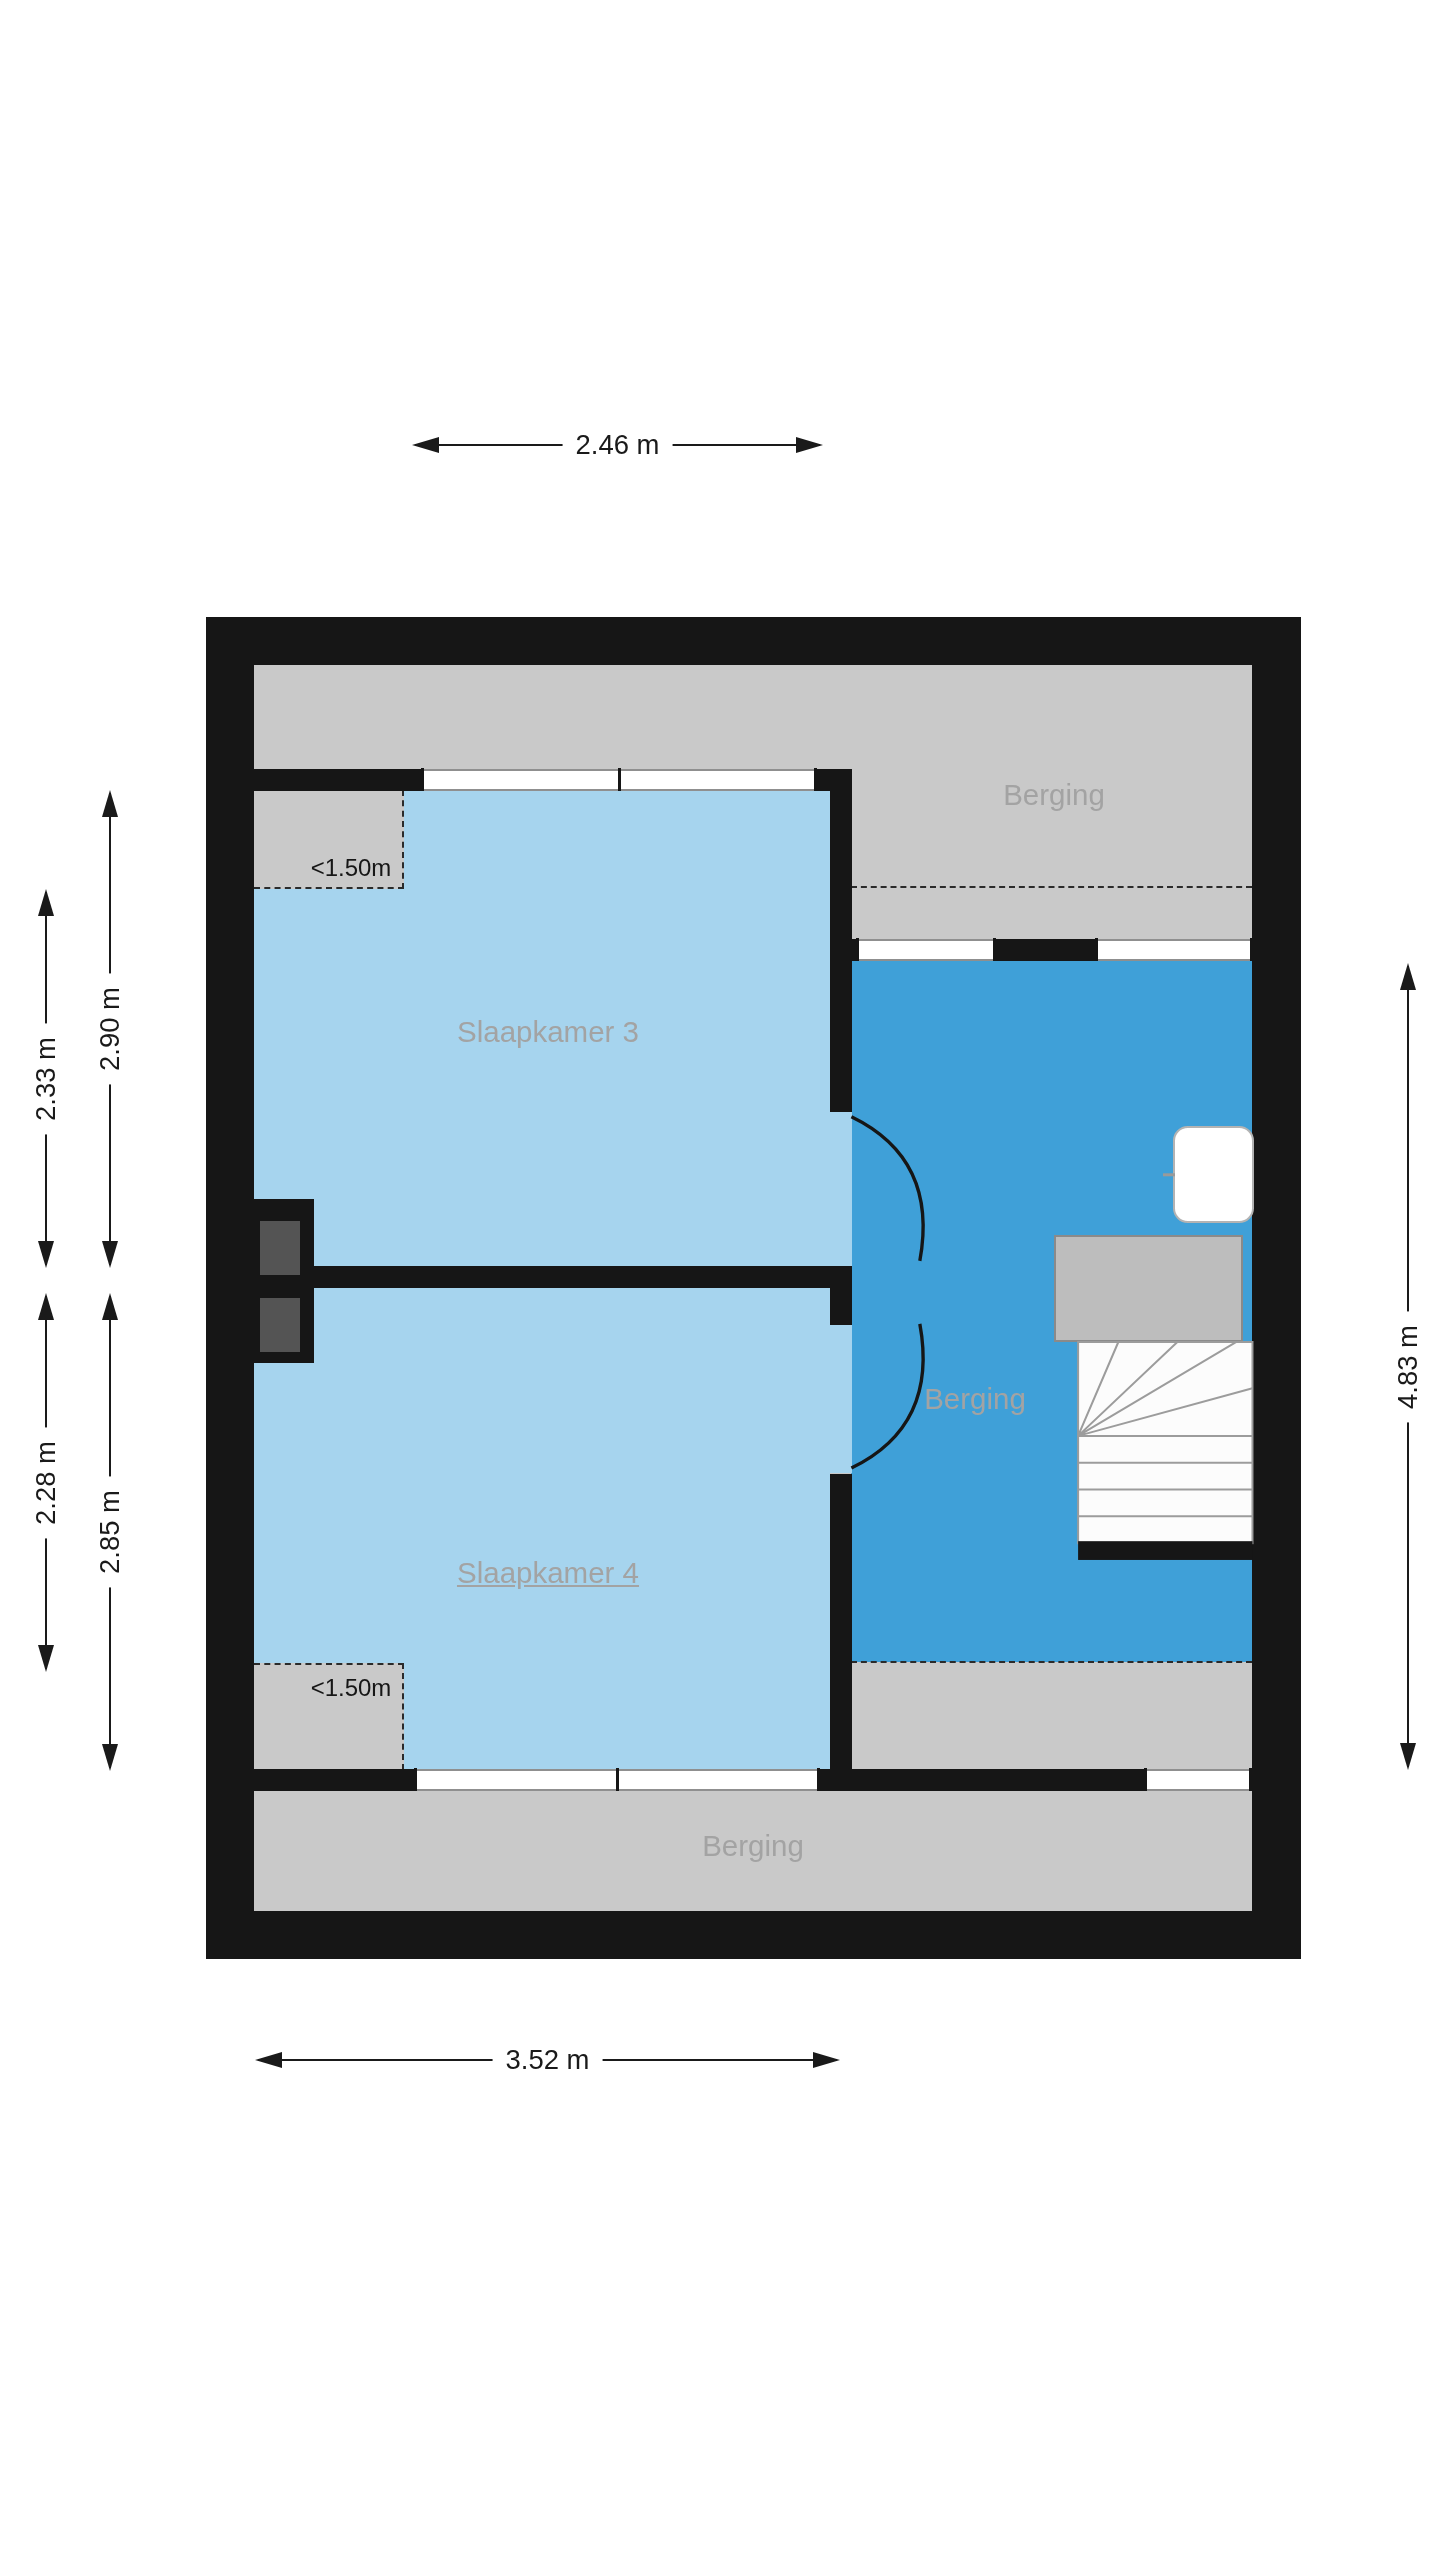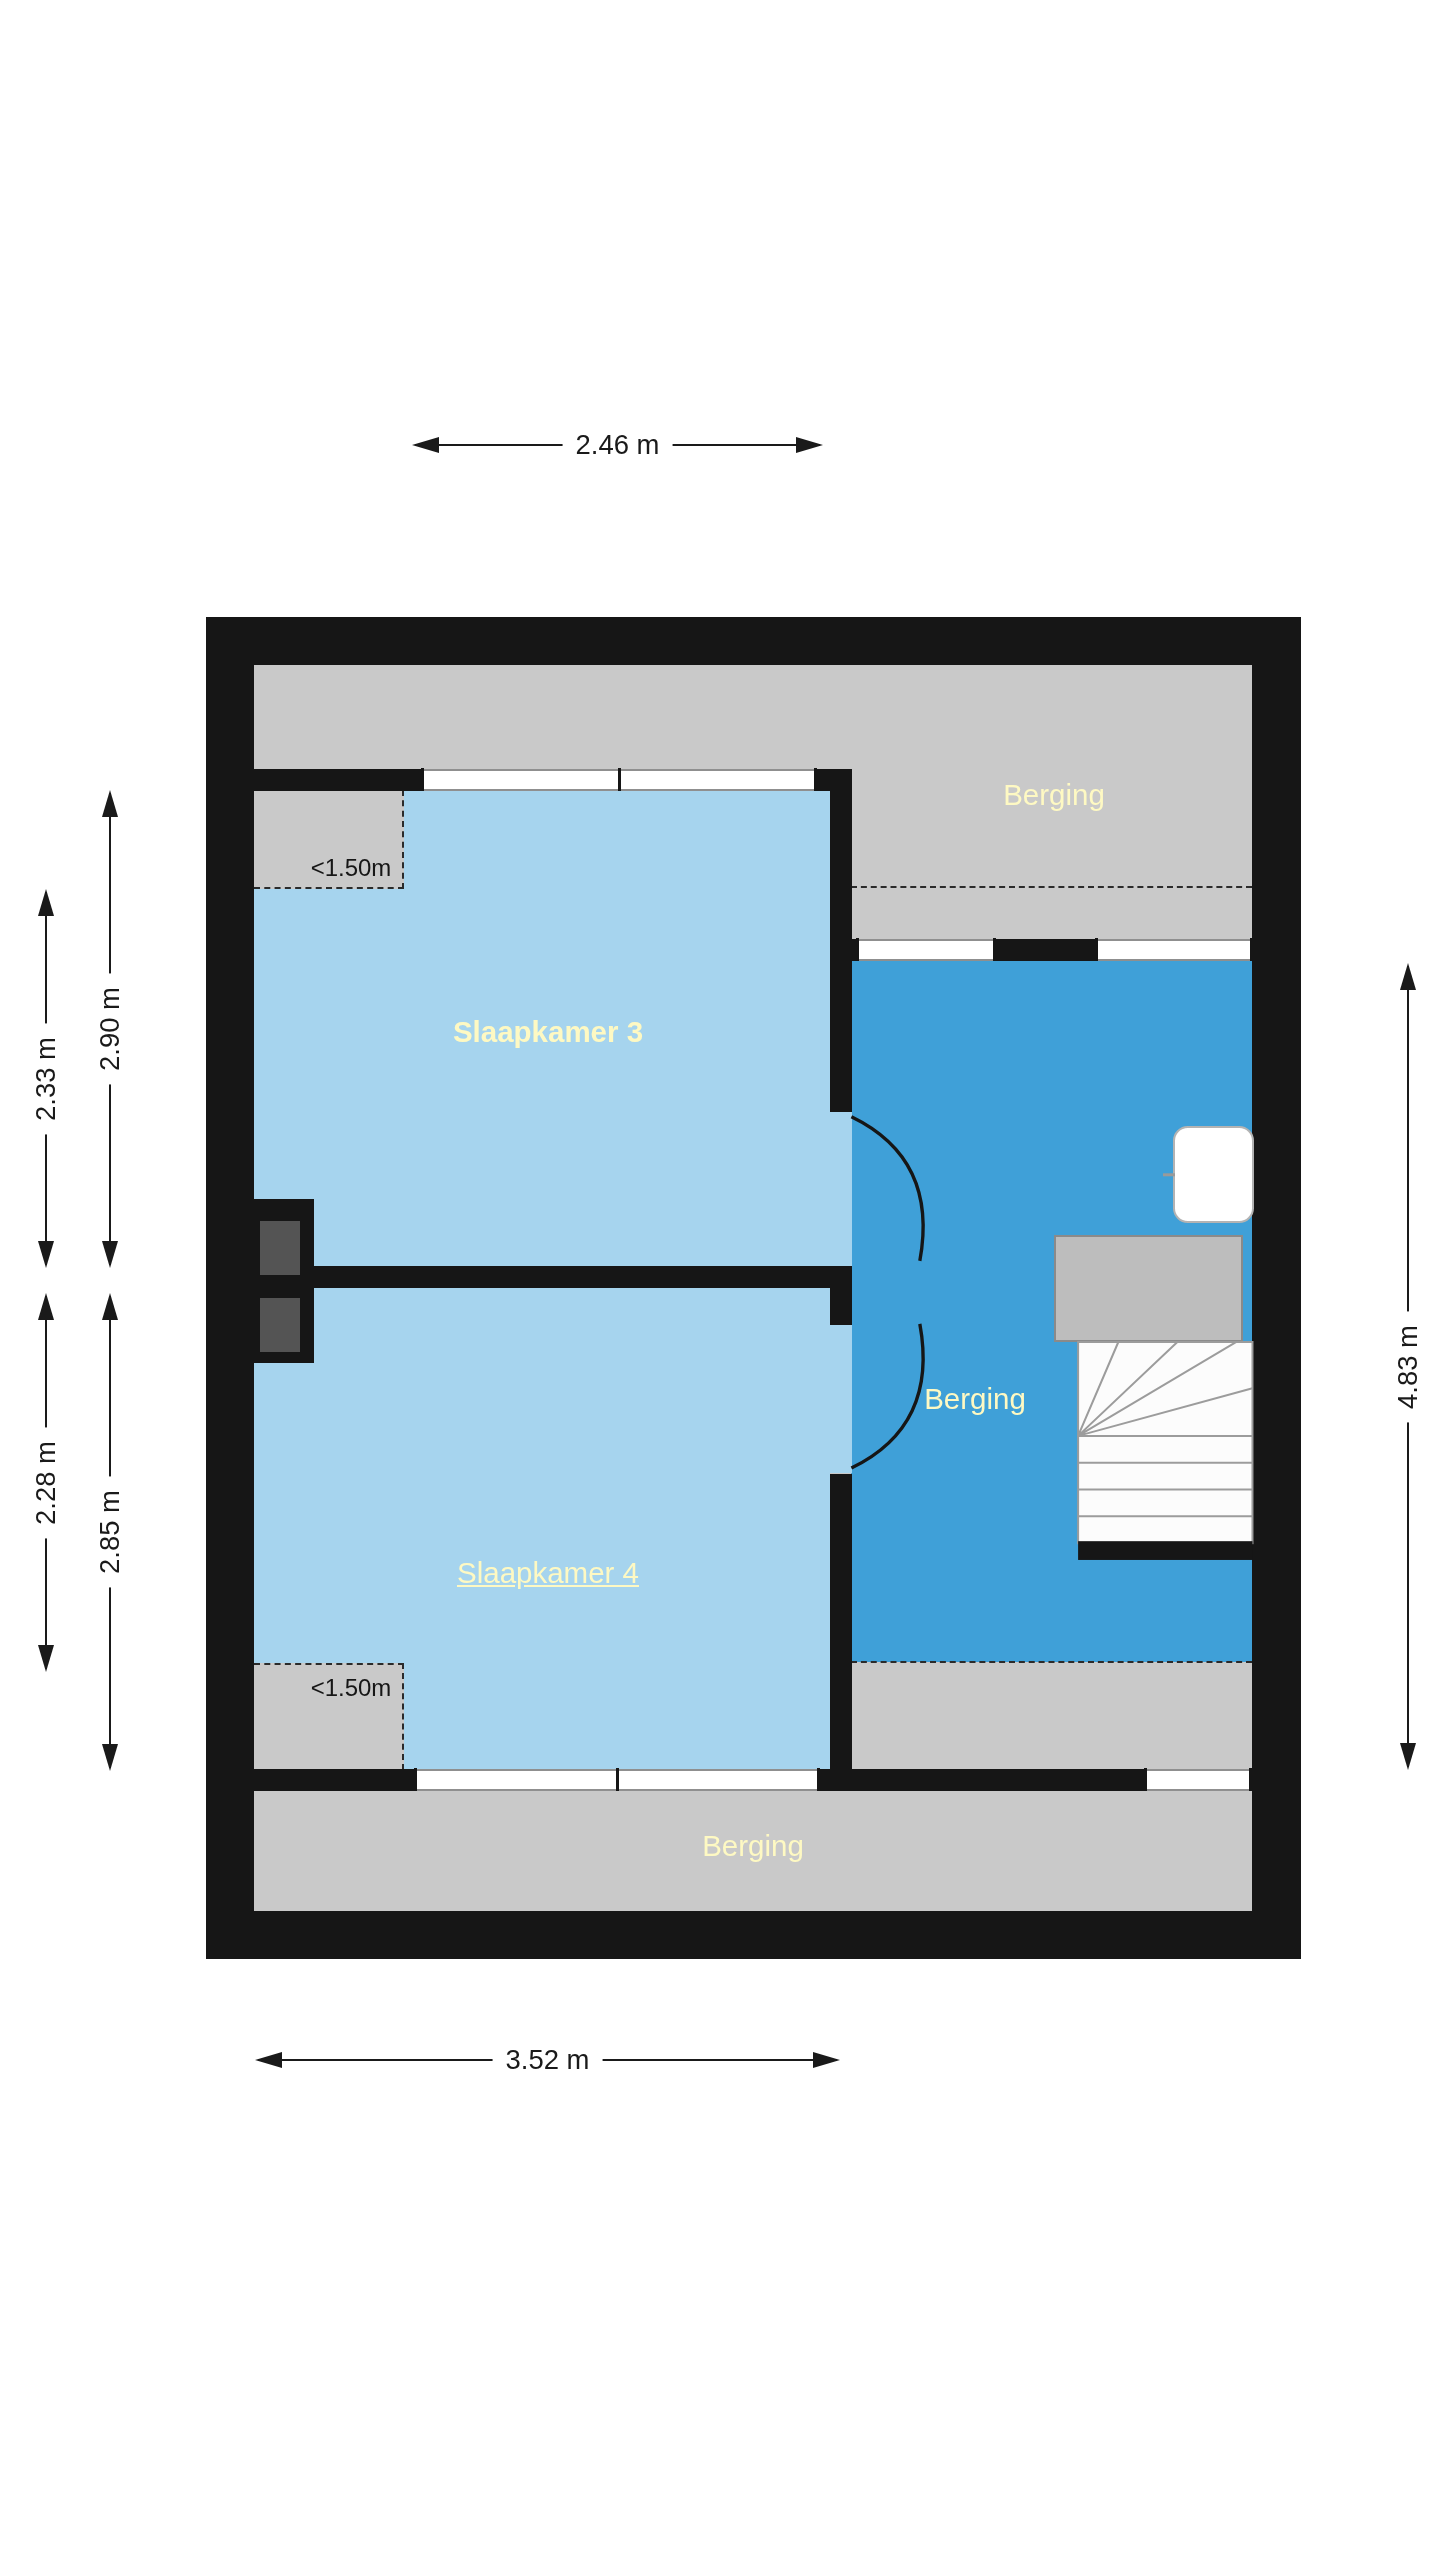--- a/index.html
+++ b/index.html
@@ -13,21 +13,21 @@
   .fill-light{background:var(--room-light,#a6d4ee);}
   .fill-dark{background:var(--room-dark,#3fa0d8);}
   .wall{background:var(--wall,#161616);}
   .win{background:#ffffff;border-top:2.7px solid #8f8f8f;border-bottom:2.7px solid #8f8f8f;box-sizing:border-box;}
   .win:before,.win:after{content:"";position:absolute;top:-2.7px;bottom:-2.7px;width:3.4px;background:var(--wall,#161616);}
   .win:before{left:0;}
   .win:after{right:0;}
   .mullion{left:50%;top:-2.7px;bottom:-2.7px;width:3.4px;margin-left:-1.3px;background:var(--wall,#161616);}
   .dashline{border-top:2.7px dashed #2a2a2a;height:0;}
   .patch{background:var(--attic-gray,#c9c9c9);box-sizing:border-box;}
-  .room-label{font-size:29.5px;transform:translate(-50%,-50%);white-space:nowrap;color:#fef9c3;}
+  .room-label{font-size:29.5px;transform:translate(-50%,-50%);white-space:nowrap;color:#a3a3a3;}
   .small-label{font-size:24px;transform:translate(-50%,-50%);white-space:nowrap;color:#161616;}
   .radiator{background:#ffffff;border:2.7px solid #b3b3b3;border-radius:14.8px;box-sizing:border-box;}
   .rad-tick{left:-12px;top:50%;transform:translateY(-50%);width:12px;height:3.4px;background:#9a9a9a;}
   .landing{background:#bdbdbd;border:2.7px solid #8a8a8a;box-sizing:border-box;}
   .vent{background:#545454;}
 
   
   .dim{position:absolute;}
   .dim .line{position:absolute;background:#1a1a1a;}
   .dim-h{height:40px;}
@@ -144,21 +144,21 @@
     <svg width="1095" height="1342" viewBox="0 0 1632 2001" style="left:0;top:0;">
       <rect x="1300" y="1081" width="260" height="300" fill="#fcfcfc" stroke="#9c9c9c" stroke-width="3"></rect>
       <path d="M1300 1221 L1360 1081 M1300 1221 L1448 1081 M1300 1221 L1536 1081 M1300 1221 L1560 1150" stroke="#9c9c9c" stroke-width="3" fill="none"></path>
       <path d="M1300 1221 H1560 M1300 1261 H1560 M1300 1301 H1560 M1300 1341 H1560" stroke="#9c9c9c" stroke-width="3"></path>
       <rect x="1300" y="1378" width="260" height="28" fill="#161616"></rect>
       <path d="M962 745 Q1092 808 1064 960" stroke="#161616" stroke-width="5" fill="none"></path>
       <path d="M962 1269 Q1092 1206 1064 1054" stroke="#161616" stroke-width="5" fill="none"></path>
     </svg>
 
     <div class="room-label" style="left:848px;top:178px;">Berging</div>
-    <div class="room-label" style="left:342px;top:415px;font-weight:bold;">Slaapkamer 3</div>
+    <div class="room-label" style="left:342px;top:415px;">Slaapkamer 3</div>
     <div class="room-label" style="left:769px;top:782px;">Berging</div>
     <div class="room-label" style="left:342px;top:956px;text-decoration:underline;">Slaapkamer 4</div>
     <div class="room-label" style="left:547px;top:1229px;">Berging</div>
     <div class="small-label" style="left:145px;top:251px;">&lt;1.50m</div>
     <div class="small-label" style="left:145px;top:1071px;">&lt;1.50m</div>
   </div>
 
 </div>
 
 

